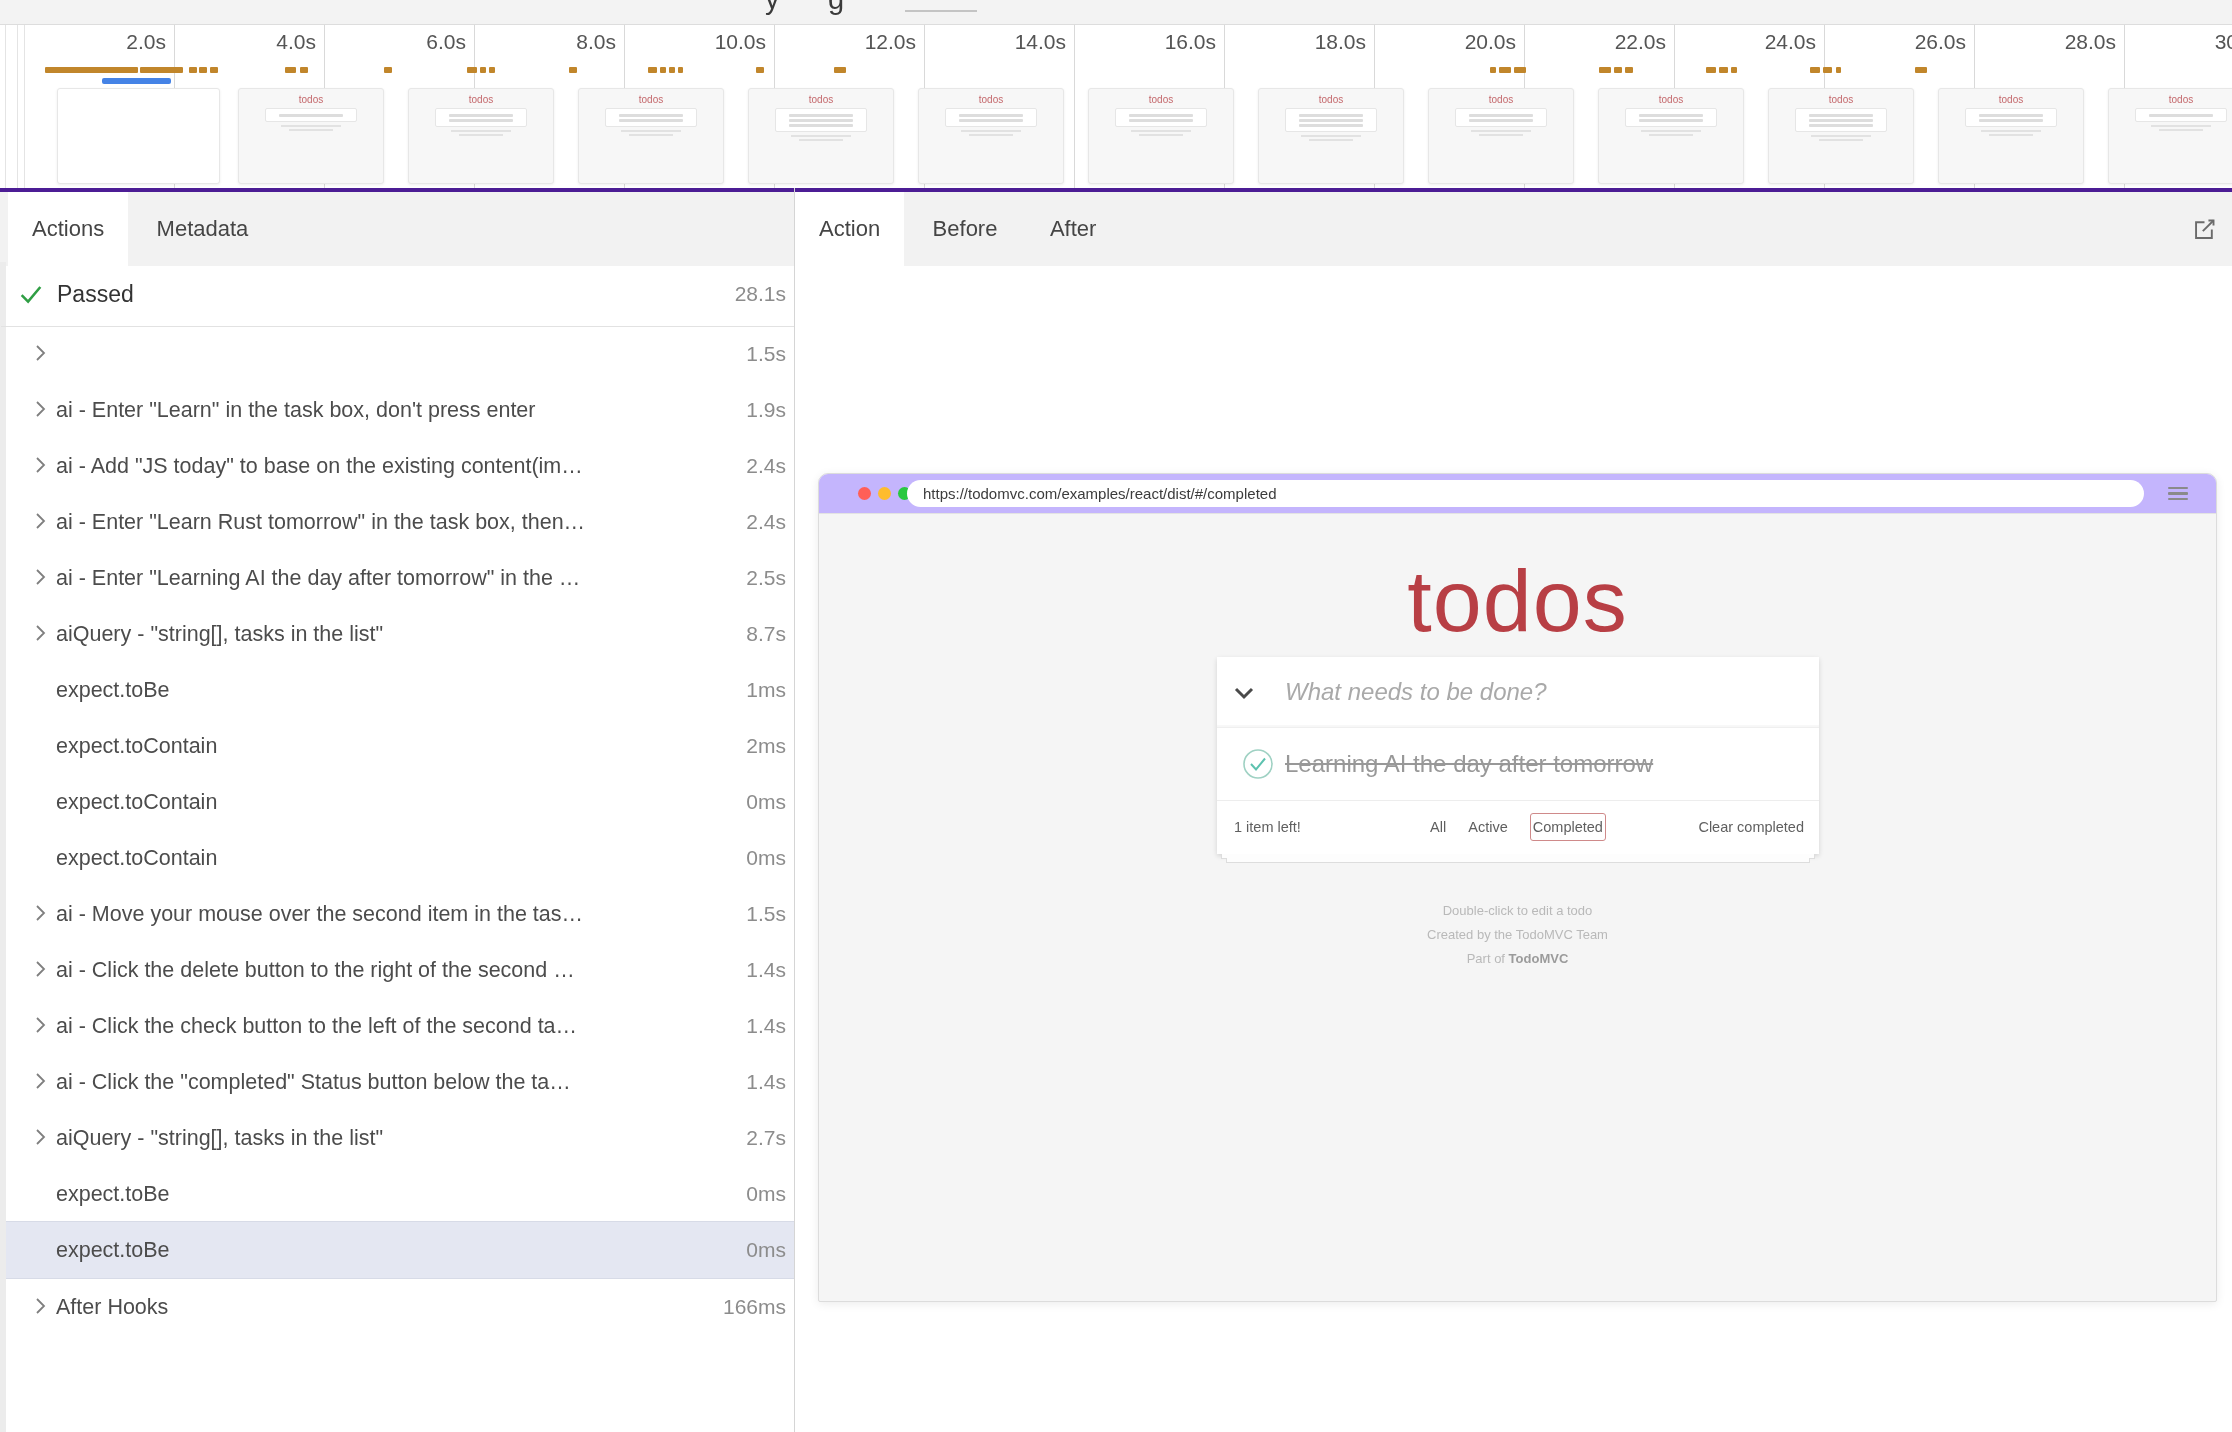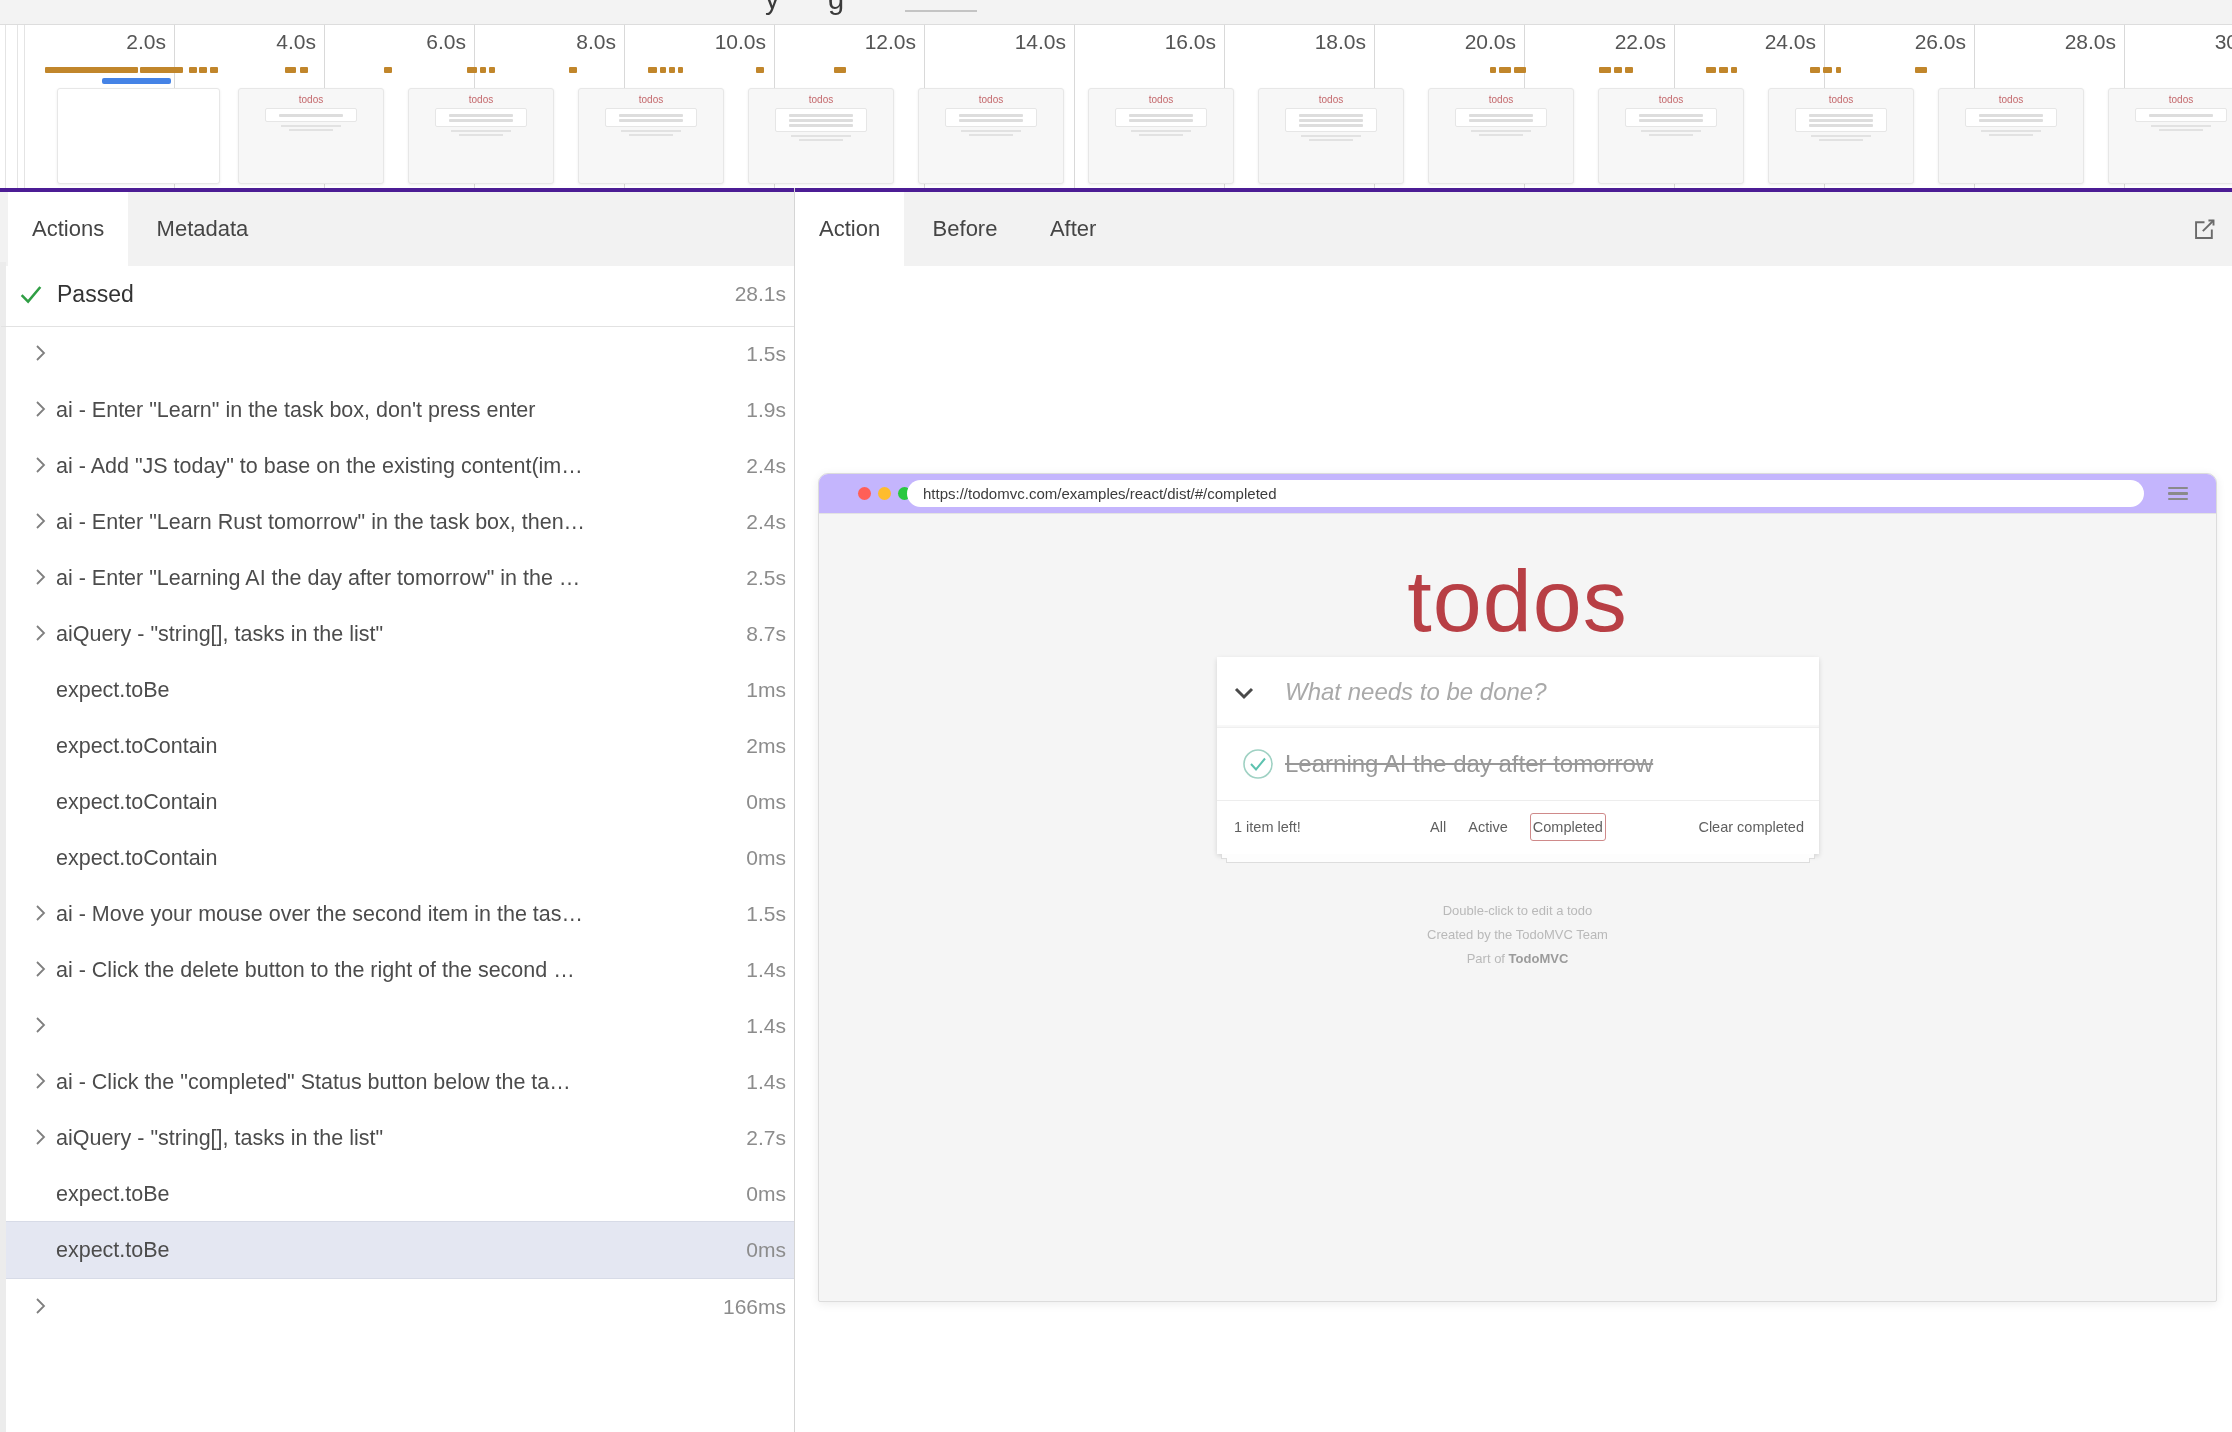--- a/index.html
+++ b/index.html
@@ -368,20 +368,21 @@
     </span>
     <span class="lbl">ai - Click the delete button to the right of the second …</span>
     <span class="dur">1.4s</span>
   </div>
       <div class="arow">
     <span class="chev">
       <svg width="24" height="24" viewBox="0 0 24 24">
             <path d="M9 5 L16 12 L9 19" fill="none" stroke="#7f7f7f" stroke-width="1.8"></path>
           </svg>
     </span>
+    <span class="lbl">ai - Click the check button to the left of the second ta…</span>
     <span class="dur">1.4s</span>
   </div>
       <div class="arow">
     <span class="chev">
       <svg width="24" height="24" viewBox="0 0 24 24">
             <path d="M9 5 L16 12 L9 19" fill="none" stroke="#7f7f7f" stroke-width="1.8"></path>
           </svg>
     </span>
     <span class="lbl">ai - Click the "completed" Status button below the ta…</span>
     <span class="dur">1.4s</span>
@@ -404,20 +405,21 @@
 
     <span class="lbl">expect.toBe</span>
     <span class="dur">0ms</span>
   </div>
       <div class="arow">
     <span class="chev">
       <svg width="24" height="24" viewBox="0 0 24 24">
             <path d="M9 5 L16 12 L9 19" fill="none" stroke="#7f7f7f" stroke-width="1.8"></path>
           </svg>
     </span>
+    <span class="lbl">After Hooks</span>
     <span class="dur">166ms</span>
   </div>
     </div>
 </div>
 
 <div class="v-divider"></div>
 
 <div class="right-panel">
   <div class="tabbar">
     <span class="tab selected">Action</span>

